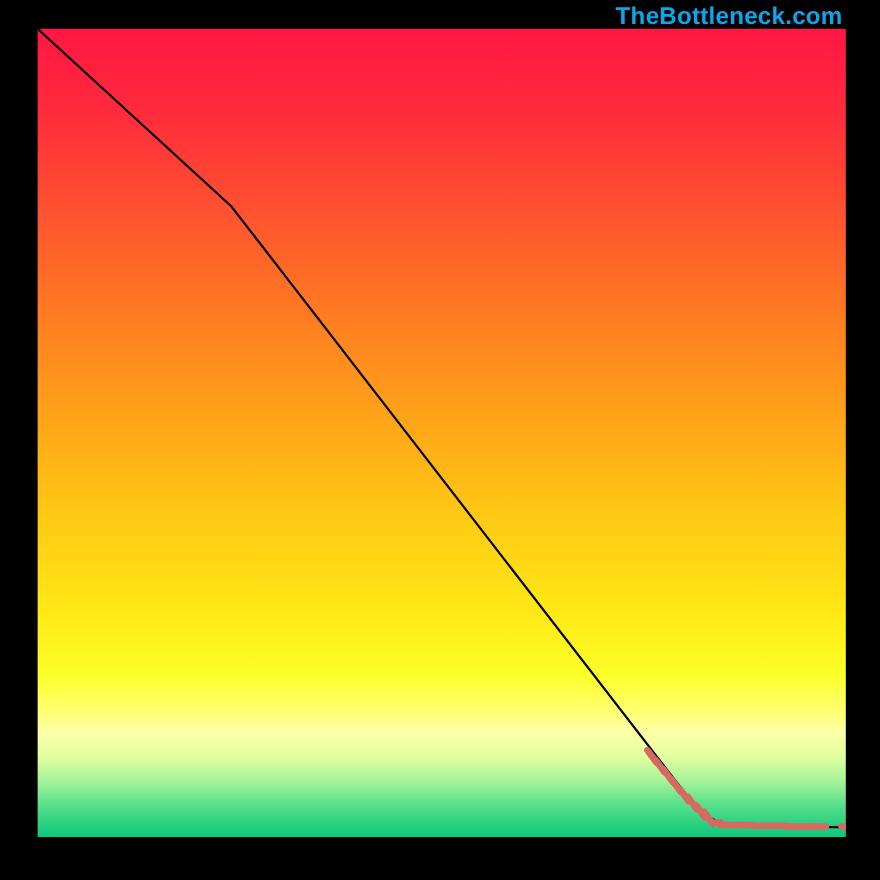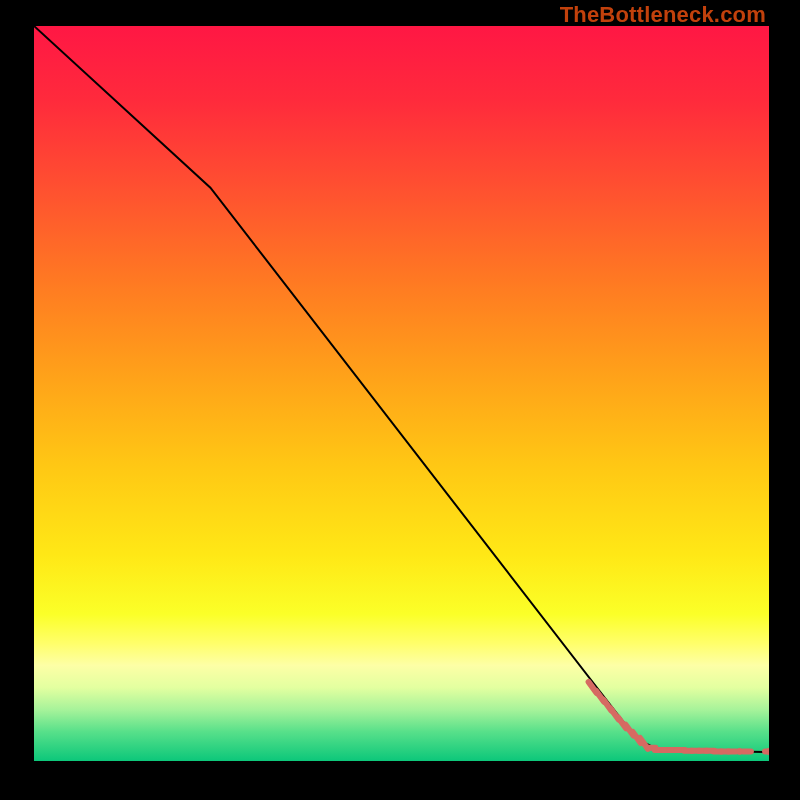--- a/index.html
+++ b/index.html
@@ -43,21 +43,21 @@
       #e3ffa0 90%,
       #a7f39a 93%,
       #58e08a 96%,
       #0cc77a 100%
     );
   }
   .watermark {
     position: absolute;
     top: 2px;
     right: 34px;
-    color: #c2410c;
+    color: #0ea5e9;
     font-size: 22px;
     font-weight: 600;
     letter-spacing: 0.2px;
     user-select: none;
   }
   svg.overlay {
     position: absolute;
     left: 0; top: 0;
     width: 735px; height: 735px;
   }

